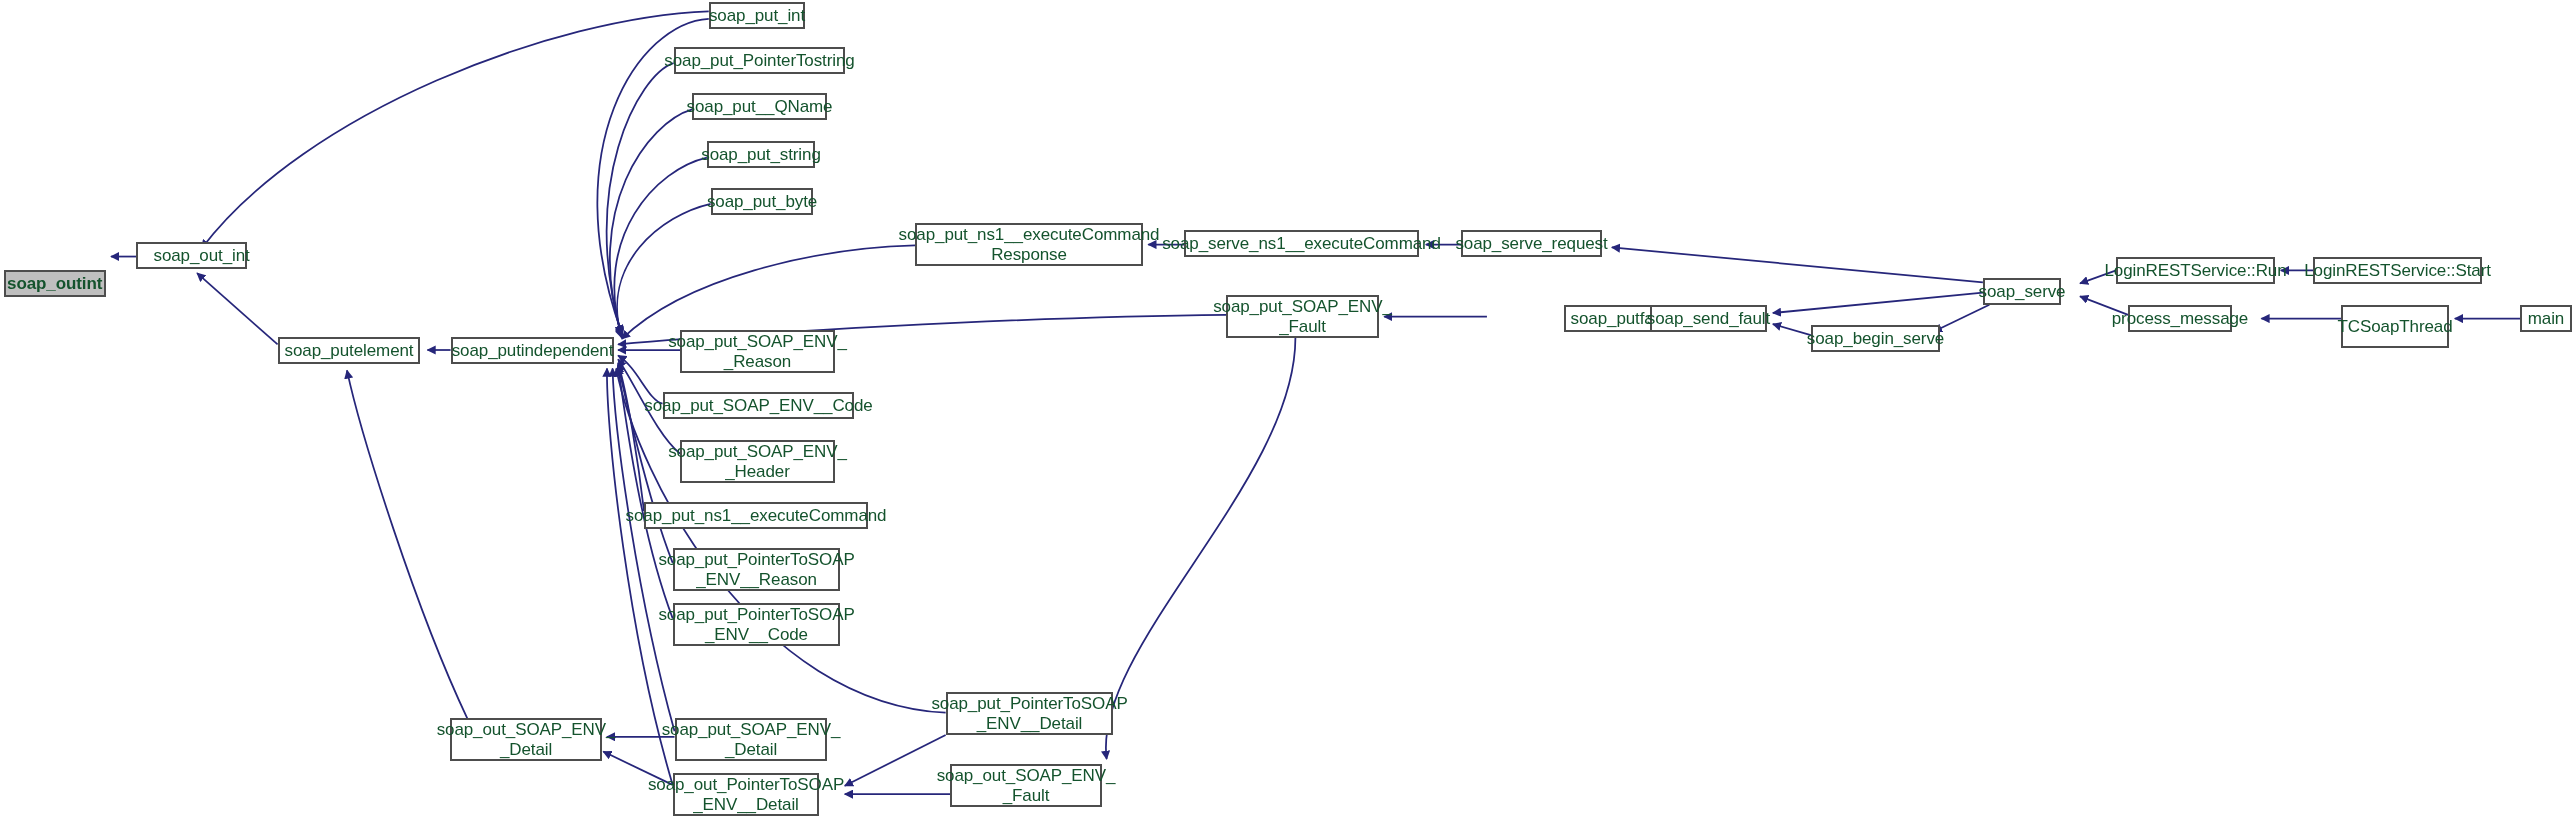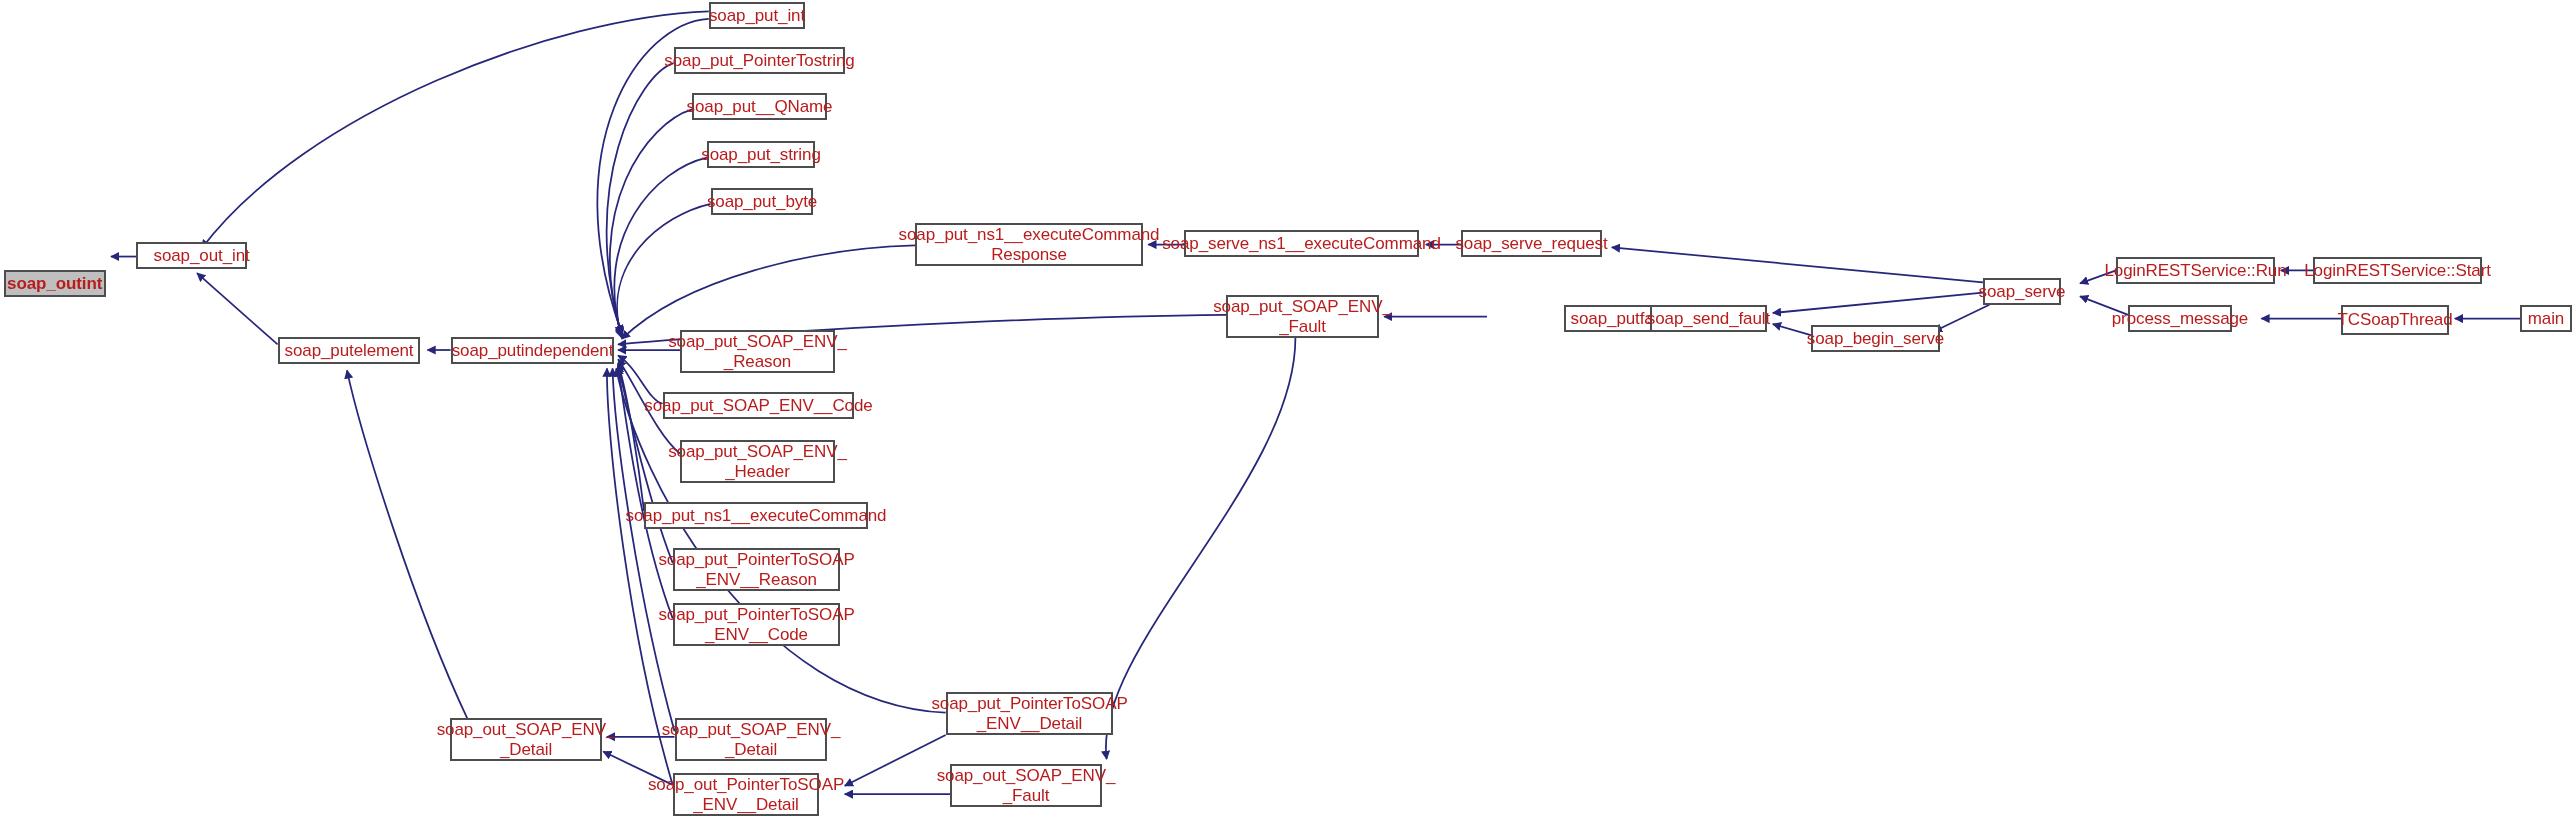--- a/index.html
+++ b/index.html
@@ -24,21 +24,21 @@
     top: 0;
     width: 2576px;
     height: 824px;
     pointer-events: none;
   }
   .node {
     position: absolute;
     box-sizing: border-box;
     border: 1.5px solid #4d4d4d;
     background: #ffffff;
-    color: #b91c1c;
+    color: #14532d;
     display: flex;
     align-items: center;
     justify-content: center;
     text-align: center;
     font-size: 17px;
     line-height: 1.16;
     letter-spacing: -0.1px;
     white-space: pre-line;
     padding: 0 2.8px;
   }
@@ -137,16 +137,16 @@
     <div class="node thick" style="left: 1461px; top: 230px; width: 141px; height: 27px;">soap_serve_request</div>
     <div class="node thick" style="left: 1226px; top: 295px; width: 153px; height: 43px;">soap_put_SOAP_ENV_
 _Fault</div>
     <div class="node thick" style="left: 1564px; top: 305px; width: 114px; height: 27px;">soap_putfault</div>
     <div class="node thick" style="left: 1650px; top: 305px; width: 117px; height: 27px;">soap_send_fault</div>
     <div class="node thick" style="left: 1811px; top: 325px; width: 129px; height: 27px;">soap_begin_serve</div>
     <div class="node thick" style="left: 1983px; top: 278px; width: 78px; height: 27px;">soap_serve</div>
     <div class="node thick" style="left: 2116px; top: 257px; width: 159px; height: 27px;">LoginRESTService::Run</div>
     <div class="node thick" style="left: 2313px; top: 257px; width: 169px; height: 27px;">LoginRESTService::Start</div>
     <div class="node thick" style="left: 2128px; top: 305px; width: 104px; height: 27px;">process_message</div>
-    <div class="node thick" style="left: 2341px; top: 305px; width: 108px; height: 30px;">TCSoapThread</div>
+    <div class="node thick" style="left: 2341px; top: 305px; width: 108px; height: 43px;">TCSoapThread</div>
     <div class="node thick" style="left: 2520px; top: 305px; width: 52px; height: 27px;">main</div>
   </div>
 
 
 </body></html>

